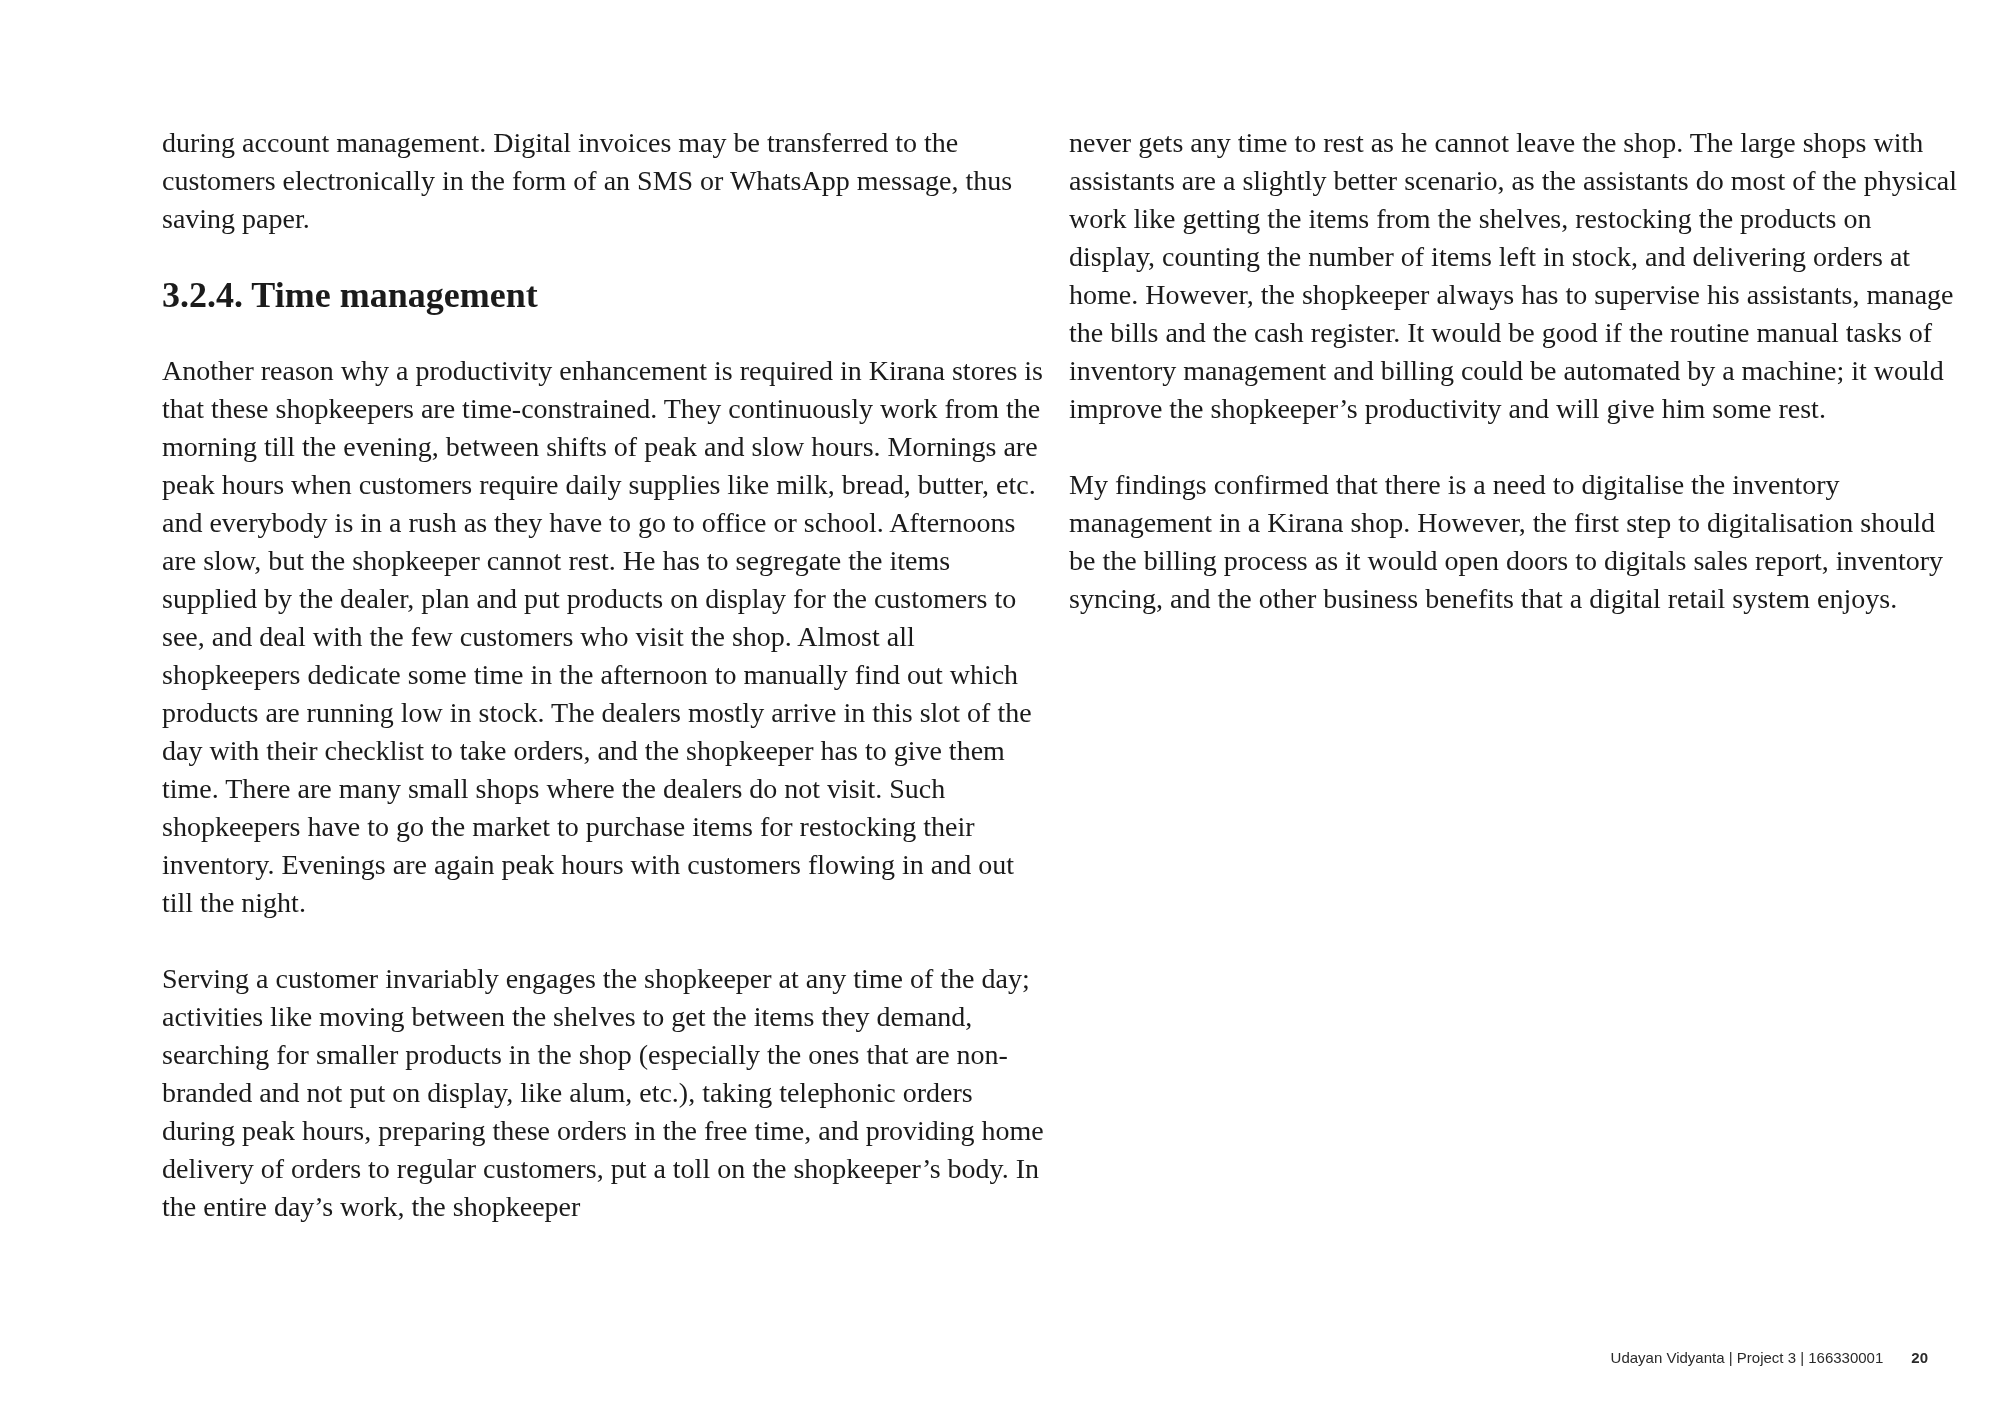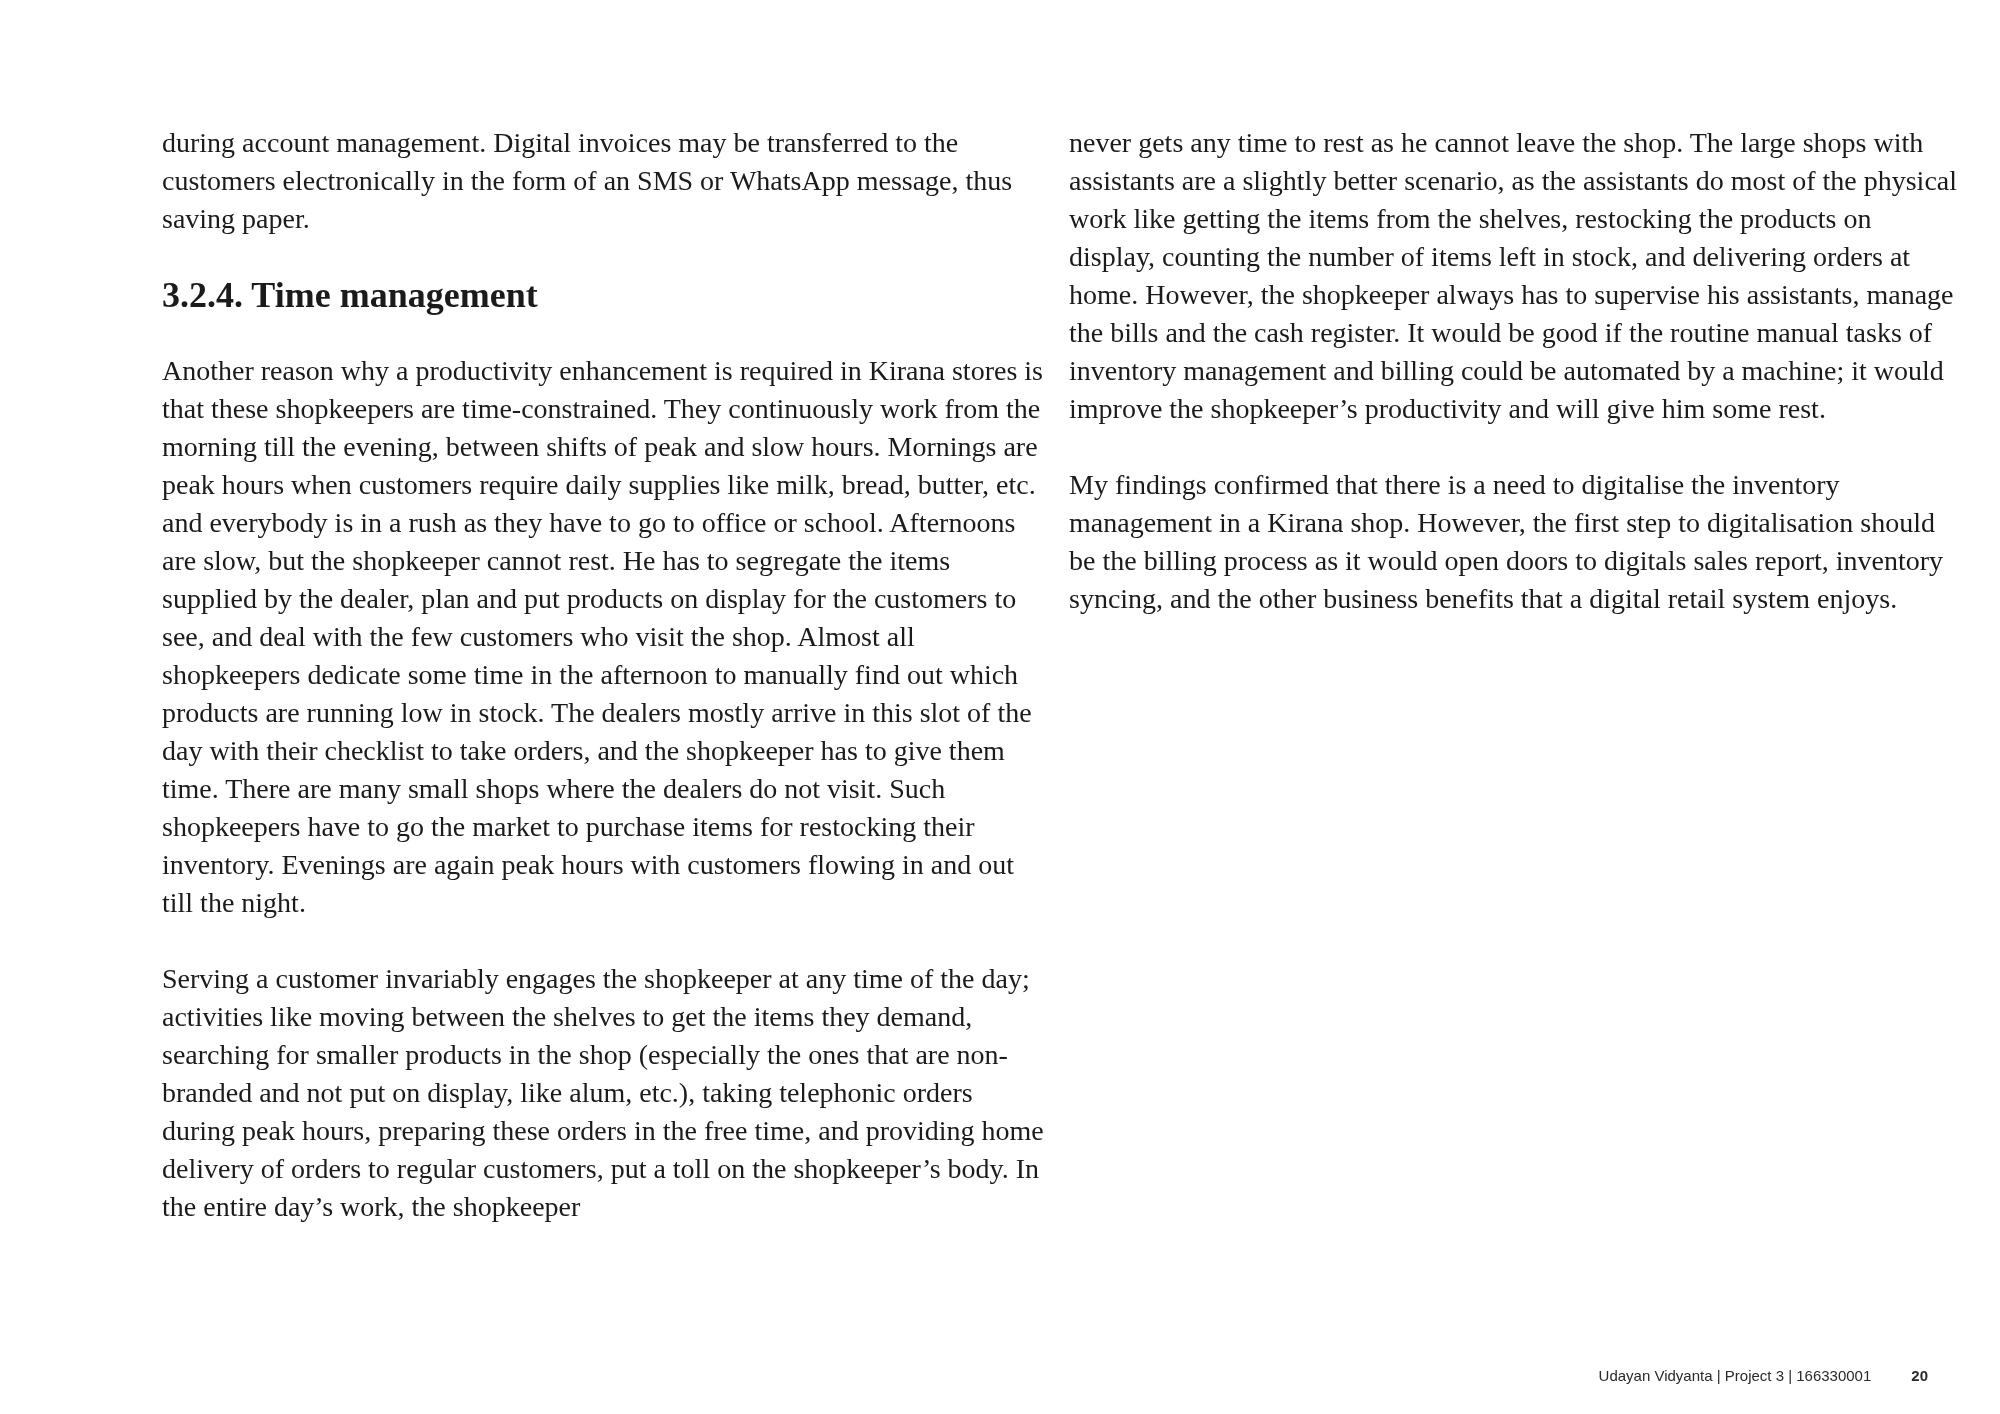--- a/index.html
+++ b/index.html
@@ -37,24 +37,24 @@
   }
   .col h3 {
     margin: 0 0 38px 0;
     font-size: 36px;
     line-height: 38px;
     font-weight: bold;
   }
   .footer {
     position: absolute;
     right: 100px;
-    bottom: 30px;
+    bottom: 48px;
     display: flex;
     align-items: baseline;
-    gap: 40px;
+    gap: 28px;
     font-family: "Liberation Sans", sans-serif;
     font-size: 15px;
     color: #2a2a2a;
     white-space: nowrap;
   }
   .footer .page-number {
     font-weight: bold;
   }
 </style>
 </head>

